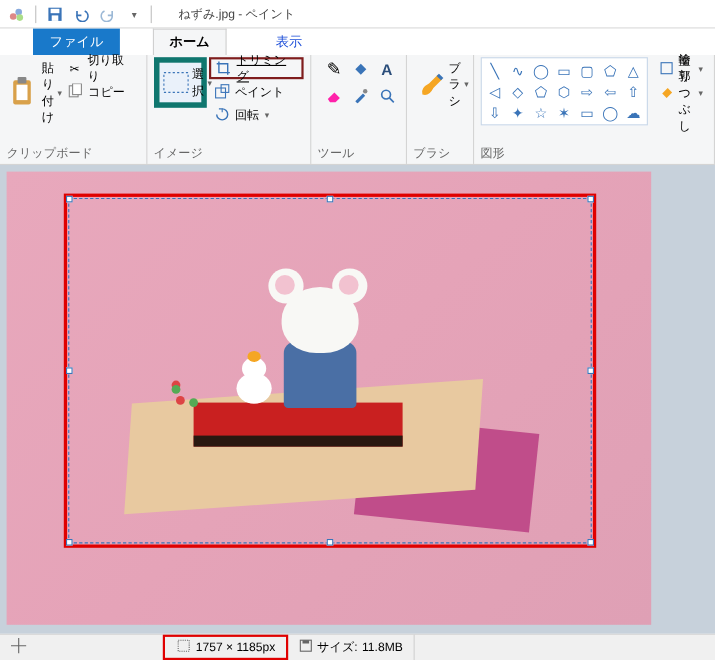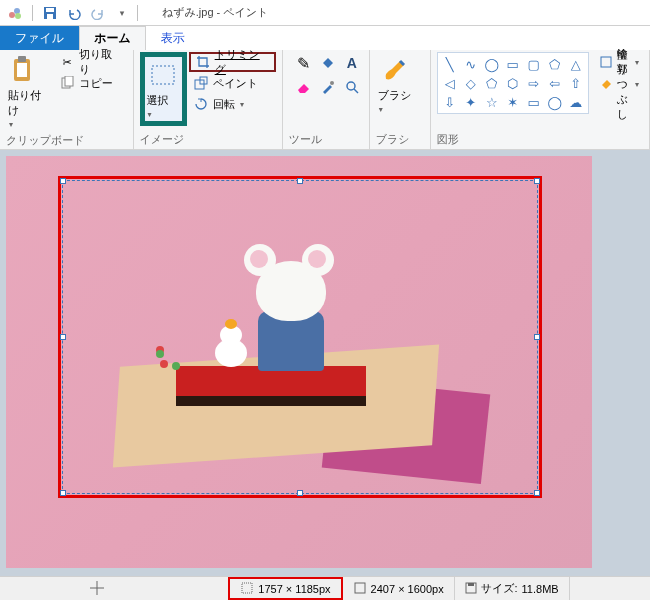--- a/index.html
+++ b/index.html
@@ -5,31 +5,31 @@
 * { margin: 0; padding: 0; box-sizing: border-box; font-family: 'Yu Gothic UI', 'Meiryo', sans-serif; }
 body { width: 650px; height: 600px; background: #fff; overflow: hidden; display: flex; flex-direction: column; }
 
 .titlebar { height: 26px; background: #fff; display: flex; align-items: center; border-bottom: 1px solid #d0d0d0; padding: 0 4px; font-size: 11px; }
 .titlebar .qat { display: flex; gap: 2px; align-items: center; }
 .titlebar .qat-btn { width: 22px; height: 22px; display: flex; align-items: center; justify-content: center; }
 .titlebar .sep { width: 1px; height: 16px; background: #c0c0c0; margin: 0 4px; }
 .titlebar .title { margin-left: 20px; color: #444; }
 
 .tabs { height: 24px; display: flex; background: #fff; }
-.tab { padding: 3px 14px; font-size: 12px; border: 1px solid transparent; cursor: pointer; }
+.tab { padding: 3px 14px; font-size: 12px; border: 1px solid transparent; cursor: pointer; margin-left: 30px; }
 .tab.file { background: #1979ca; color: #fff; }
 .tab.active { background: #f5f6f7; border: 1px solid #d0d0d0; border-bottom: none; font-weight: bold; }
 .tab:not(.file):not(.active) { color: #1d4ed8; }
 
 .ribbon { height: 100px; background: #f5f6f7; border-bottom: 1px solid #d4d4d4; display: flex; }
 .group { border-right: 1px solid #d4d4d4; display: flex; flex-direction: column; padding: 2px 6px 0; }
 .group-body { flex: 1; display: flex; align-items: flex-start; }
 .group-label { text-align: left; font-size: 11px; color: #666; padding: 2px 0; }
 
-.big-btn { display: flex; flex-direction: column; width: 48px; padding: 2px; font-size: 11px; gap: 2px; }
+.big-btn { display: flex; flex-direction: row; align-items: center; width: 48px; padding: 2px; font-size: 11px; gap: 2px; }
 .big-btn .icon { width: 32px; height: 32px; display: flex; align-items: center; justify-content: center; }
 .small-list { display: flex; flex-direction: column; gap: 1px; margin-left: 2px; }
 .small-btn { display: flex; align-items: center; gap: 4px; font-size: 11px; padding: 1px 4px; height: 20px; }
 .small-btn .icon { width: 16px; height: 16px; display: flex; align-items: center; justify-content: center; }
 .highlight-trim { border: 2px solid #7f1d1d; text-decoration: underline; }
 
 .tools-grid { display: grid; grid-template-columns: repeat(3, 22px); grid-template-rows: repeat(2, 22px); gap: 2px; margin-left: 4px; }
 .tool-cell { display: flex; align-items: center; justify-content: center; }
 
 .shapes-box { display: flex; align-items: flex-start; gap: 6px; }
@@ -50,21 +50,21 @@
 .mouse-ear-r { position: absolute; left: 296px; top: 88px; width: 32px; height: 32px; background: #f8f8f5; border-radius: 50%; }
 .mouse-ear-l::after, .mouse-ear-r::after { content: ''; position: absolute; left: 6px; top: 6px; width: 18px; height: 18px; background: #f2c2d0; border-radius: 50%; }
 .mouse-robe { position: absolute; left: 252px; top: 155px; width: 66px; height: 60px; background: #4a6fa5; border-radius: 10px 10px 4px 4px; }
 .kagami { position: absolute; left: 205px; top: 165px; width: 40px; height: 48px; }
 .kagami .ball1 { position: absolute; left: 4px; top: 18px; width: 32px; height: 28px; background: #fff; border-radius: 50%; }
 .kagami .ball2 { position: absolute; left: 9px; top: 4px; width: 22px; height: 20px; background: #fff; border-radius: 50%; }
 .kagami .orange { position: absolute; left: 14px; top: -2px; width: 12px; height: 10px; background: #f5a623; border-radius: 50%; }
 .beads { position: absolute; left: 150px; top: 190px; }
 .bead { width: 8px; height: 8px; border-radius: 50%; position: absolute; }
 
-.statusbar { height: 24px; background: #f0f0f0; border-top: 1px solid #d0d0d0; display: flex; align-items: center; font-size: 11px; justify-content: center; }
+.statusbar { height: 24px; background: #f0f0f0; border-top: 1px solid #d0d0d0; display: flex; align-items: center; font-size: 11px; }
 .status-cell { padding: 0 10px; height: 100%; display: flex; align-items: center; gap: 4px; border-right: 1px solid #d0d0d0; }
 .status-cell.first { width: 150px; }
 .status-highlight { border: 2px solid #e00000; margin-left: -2px; }
 
 .dd { font-size: 8px; margin-left: 1px; color: #666; }
 </style>
 </head>
 <body>
 
 <div class="titlebar">
@@ -324,26 +324,20 @@
           <line x1="0" y1="7" x2="14" y2="7" stroke="#666"></line>
         </svg></span>
   </div>
   <div class="status-cell status-highlight">
     <span><svg width="14" height="14">
           <rect x="2" y="2" width="10" height="10" fill="none" stroke="#666" stroke-dasharray="1 1"></rect>
         </svg></span>
     <span>1757 × 1185px</span>
   </div>
   <div class="status-cell">
-    <span><svg width="14" height="14">
-          <rect x="2" y="2" width="10" height="10" fill="none" stroke="#666"></rect>
-        </svg></span>
-    <span>2407 × 1600px</span>
-  </div>
-  <div class="status-cell">
     <span><svg width="12" height="12">
           <rect x="1" y="1" width="10" height="10" fill="none" stroke="#666"></rect>
           <rect x="3" y="1" width="6" height="3" fill="#666"></rect>
         </svg></span>
     <span>サイズ:</span>
     <span>11.8MB</span>
   </div>
 </div>
 
 </body></html>

